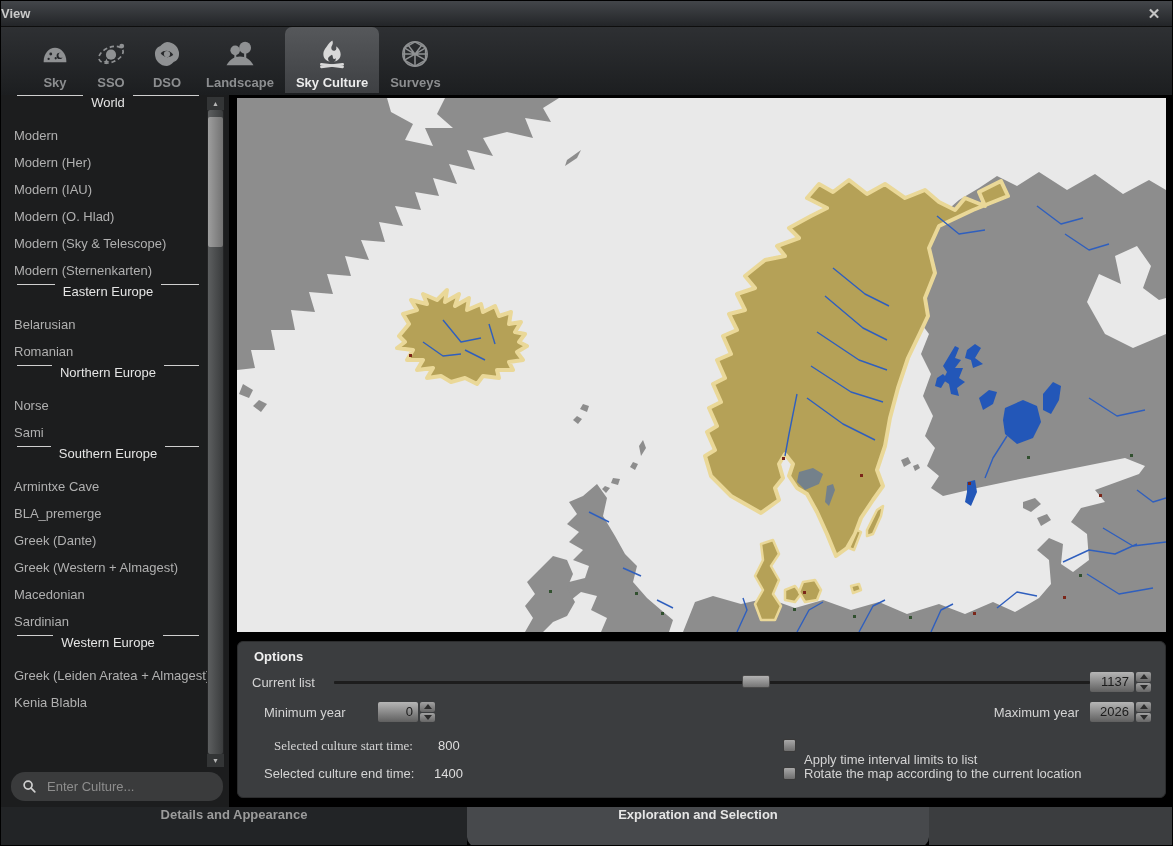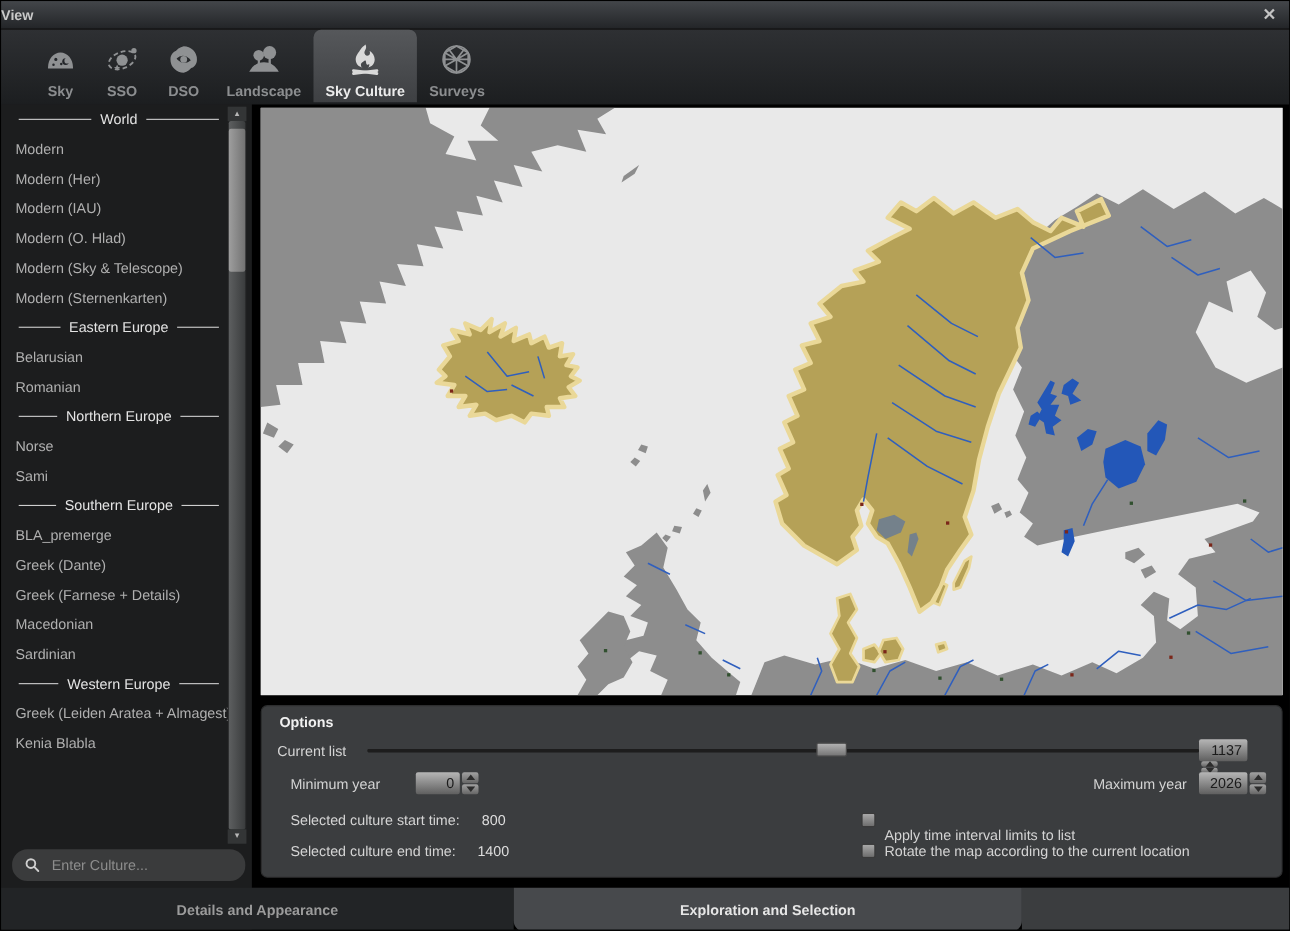--- a/index.html
+++ b/index.html
@@ -26,21 +26,21 @@
   .tab.selected .tlabel { color:#ececec; }
   .tab.selected .ticon { color:#d9d9d9; }
   .tab svg { display:block; }
 
   
   .sidebar { position:absolute; left:0; top:94px; width:228px; bottom:0; background:#1c1d1e; }
   .culture-list { position:absolute; left:8px; top:0; width:198px; }
   .c-item { height:27px; line-height:27px; padding-left:5px; font-size:13px; color:#b0b0b0;
     white-space:nowrap; overflow:hidden; }
   .c-item.selected { background:linear-gradient(#6a5a24,#d9ca8b); color:#14120a; }
-  .c-head { height:27px; display:flex; align-items:center; color:#e4e4e4; font-size:13px; }
+  .c-head { height:27px; display:flex; color:#e4e4e4; font-size:13px; }
   .c-head::before,.c-head::after { content:""; flex:1; height:1px; background:#cfcfcf; margin:0 8px; }
 
   .scrollbar { position:absolute; left:206px; top:2px; width:17px; height:670px; background:#232425; }
   .sb-btn { position:absolute; left:0; width:17px; height:13px; color:#b7b7b7; font-size:7px;
     text-align:center; line-height:13px; background:#333536; }
   .sb-up { top:0; } .sb-dn { bottom:0; }
   .sb-track { position:absolute; left:1px; right:1px; top:13px; bottom:13px;
     background:linear-gradient(90deg,#5d5f60,#3a3c3d); border-radius:2px; }
   .sb-thumb { position:absolute; left:0; right:0; top:7px; height:130px;
     background:linear-gradient(90deg,#9e9e9e,#727272); border-radius:2px; }
@@ -86,21 +86,21 @@
   .tri-up { width:0; height:0; border-left:4px solid transparent; border-right:4px solid transparent;
     border-bottom:5px solid #2c2c2c; }
   .tri-dn { width:0; height:0; border-left:4px solid transparent; border-right:4px solid transparent;
     border-top:5px solid #2c2c2c; }
 
   .checkbox { position:absolute; width:13px; height:13px;
     background:linear-gradient(#a8a8a8,#6e6e6e); border:1px solid #3a3a3a; border-radius:2px; }
 
   
   .bottom { position:absolute; left:0; top:806px; width:1173px; height:40px; display:flex; }
-  .btab { display:flex; align-items:center; justify-content:center; font-size:13px; font-weight:bold; }
+  .btab { display:flex; justify-content:center; font-size:13px; font-weight:bold; }
   .btab-details { width:466px; background:#222426; color:#9b9b9b; }
   .btab-explore { width:462px; background:#47494c; color:#e6e6e6; border-radius:0 0 10px 10px; }
   .bfill { flex:1; background:#3b3d3f; }
 </style>
 </head>
 <body>
 
 <div class="window">
 
   <div class="titlebar">
@@ -195,23 +195,24 @@
         <div class="c-item">Belarusian</div>
         <div class="c-item">Romanian</div>
         <div class="c-head">
           <span>Northern Europe</span>
         </div>
         <div class="c-item">Norse</div>
         <div class="c-item">Sami</div>
         <div class="c-head">
           <span>Southern Europe</span>
         </div>
+        <div class="c-item">Armintxe Cave</div>
         <div class="c-item">BLA_premerge</div>
         <div class="c-item">Greek (Dante)</div>
-        <div class="c-item">Greek (Farnese + Details)</div>
+        <div class="c-item">Greek (Western + Almagest)</div>
         <div class="c-item">Macedonian</div>
         <div class="c-item">Sardinian</div>
         <div class="c-head">
           <span>Western Europe</span>
         </div>
         <div class="c-item">Greek (Leiden Aratea + Almagest)</div>
         <div class="c-item">Kenia Blabla</div>
       </div>
     <div class="scrollbar">
       <div class="sb-btn sb-up">▲</div>
@@ -335,21 +336,21 @@
     </div>
 
     <div class="options">
       <div class="opt-title">Options</div>
 
       <div class="opt-label" style="left:14px;top:33px;">Current list</div>
       <div class="slider">
         <div class="groove"></div>
         <div class="handle"></div>
       </div>
-      <div class="spin" style="left:852px;top:30px;flex-direction:column;">
+      <div class="spin" style="left:852px;top:30px;">
         <div class="spin-field" style="width:44px;">1137</div>
         <div class="spin-btns">
           <div class="spin-b">
               <div class="tri-up"></div>
             </div>
           <div class="spin-b">
               <div class="tri-dn"></div>
             </div>
         </div>
       </div>
@@ -373,21 +374,21 @@
         <div class="spin-btns">
           <div class="spin-b">
               <div class="tri-up"></div>
             </div>
           <div class="spin-b">
               <div class="tri-dn"></div>
             </div>
         </div>
       </div>
 
-      <div class="opt-label" style="left:26px;top:96px;">Selected culture start time:</div>
+      <div class="opt-label" style="left:36px;top:96px;font-family:Liberation Serif, serif;">Selected culture start time:</div>
       <div class="opt-value" style="left:200px;top:96px;">800</div>
 
       <div class="opt-label" style="left:26px;top:124px;">Selected culture end time:</div>
       <div class="opt-value" style="left:196px;top:124px;">1400</div>
 
       <div class="checkbox" style="left:545px;top:97px;"></div>
       <div class="opt-label" style="left:566px;top:96px;margin-top:14px;">Apply time interval limits to list</div>
 
       <div class="checkbox" style="left:545px;top:125px;"></div>
       <div class="opt-label" style="left:566px;top:124px;">Rotate the map according to the current location</div>

